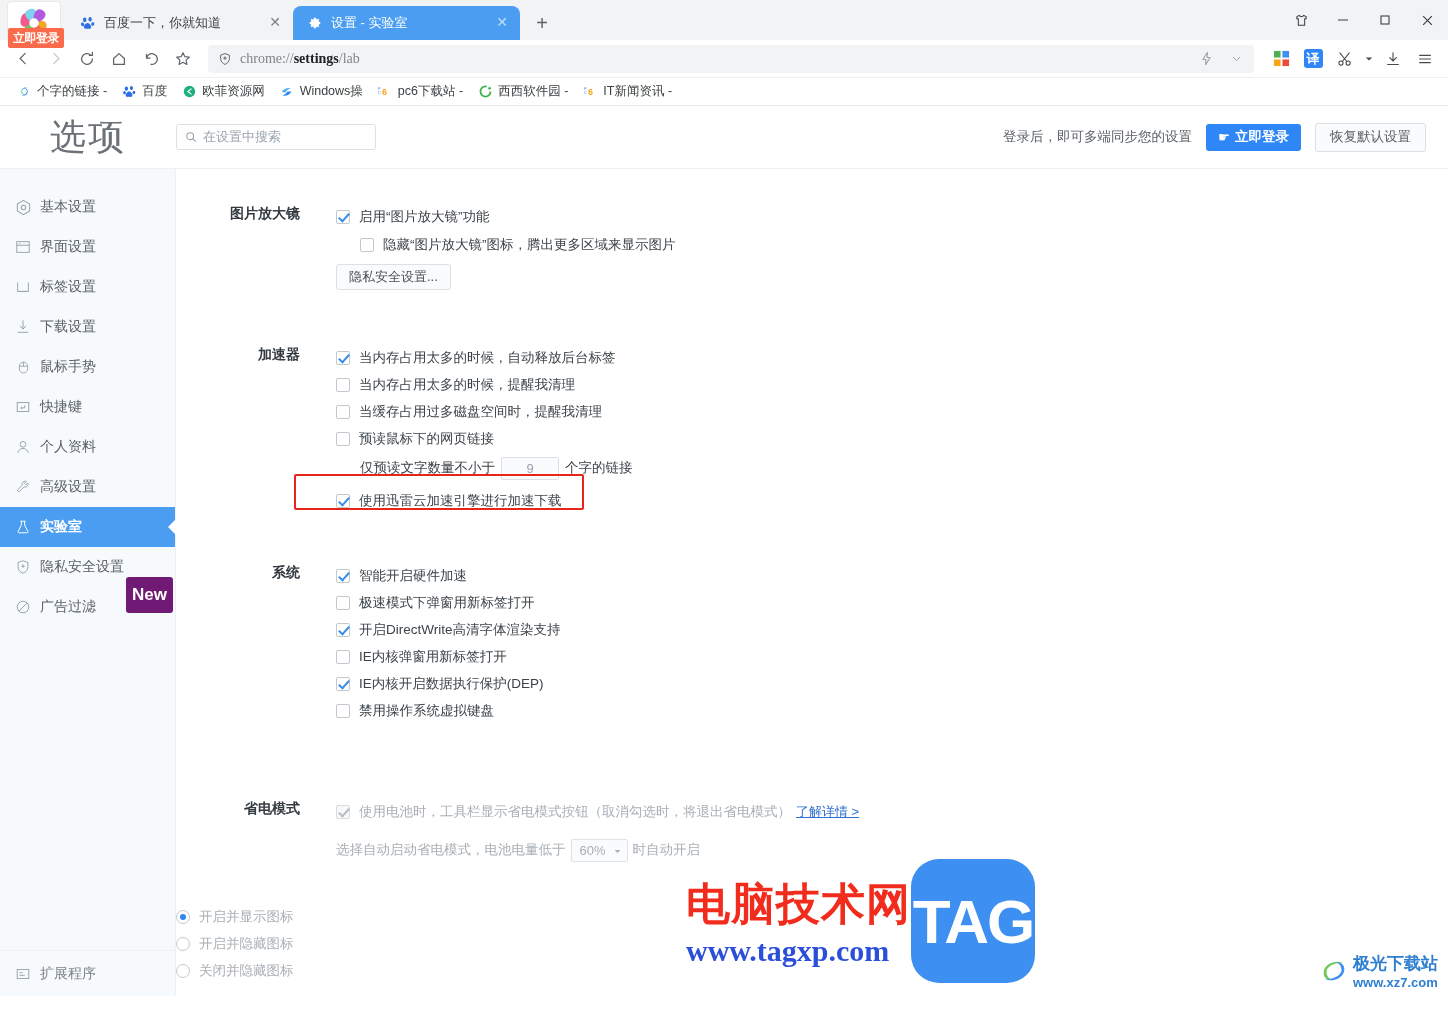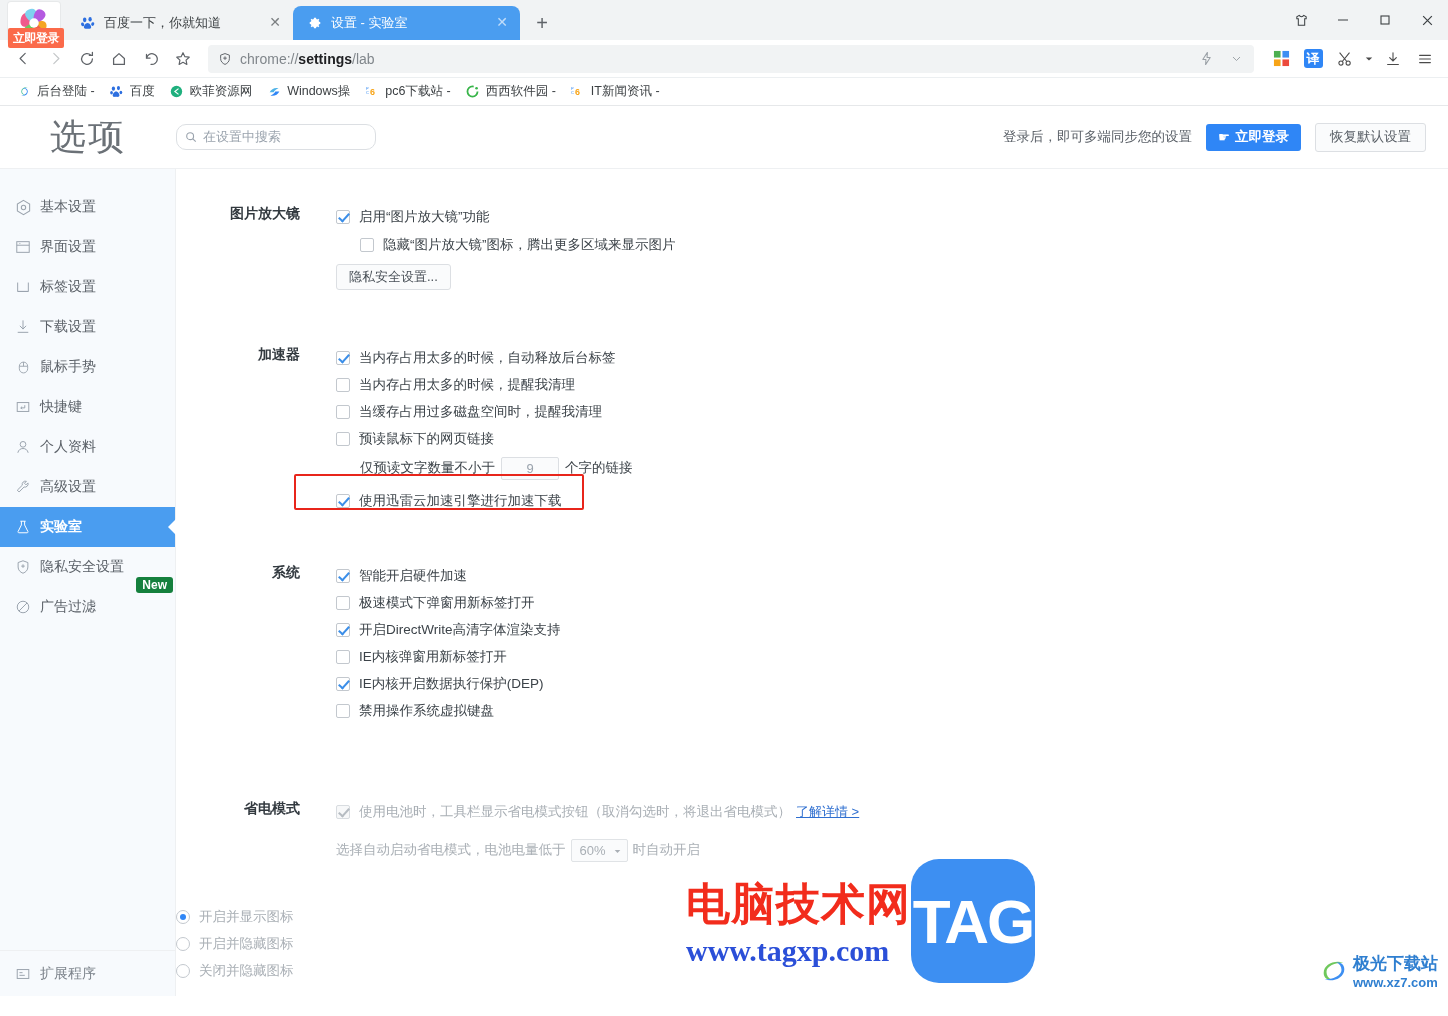--- a/index.html
+++ b/index.html
@@ -58,20 +58,21 @@
   }
   .navbtn {
     width: 30px; height: 30px; display: flex; align-items: center; justify-content: center;
     color: #5f6368; border-radius: 4px; margin-right: 2px;
   }
   .navbtn.disabled { color: #c4c7c9; }
   .omnibox {
     flex: 1; height: 28px; background: #f1f3f4; border-radius: 4px; margin: 0 6px 0 8px;
     display: flex; align-items: center; padding: 0 10px; font-size: 14px; color: #80868b;
     position: relative;
+    font-family: Liberation Serif, serif;
   }
   .omnibox .shield { margin-right: 8px; display:flex; align-items:center; color:#5f6368;}
   .url-strong { color: #202124; font-weight: bold; }
   .omnibox-right {
     position: absolute; right: 0; top: 0; height: 28px; display: flex; align-items: center;
     padding-right: 6px; gap: 6px;
   }
   .ob-icon { width: 24px; height: 24px; display: flex; align-items: center; justify-content: center; color: #9aa0a6; }
   .toolbar-icons { display: flex; align-items: center; gap: 2px; padding-left: 6px; }
   .tbi { width: 30px; height: 30px; display: flex; align-items: center; justify-content: center; border-radius: 4px; color: #4a4a4a; }
@@ -87,21 +88,21 @@
   .bm .bmt { overflow: hidden; text-overflow: clip; }
 
   
   .page { position: relative; height: 890px; background: #fff; }
   .page-header {
     height: 63px; display: flex; align-items: center; border-bottom: 1px solid #eef0f2;
     background: #fff;
   }
   .opt-title { width: 176px; text-align: center; font-size: 36px; color: #6b7177; font-weight: 400; letter-spacing: 2px;}
   .searchbox {
-    width: 200px; height: 26px; border: 1px solid #dcdfe3; border-radius: 10px;
+    width: 200px; height: 26px; border: 1px solid #dcdfe3; border-radius: 3px;
     display: flex; align-items: center; padding: 0 8px; color: #9aa3ad; font-size: 13px;
     background: #fff;
   }
   .searchbox .sico { margin-right: 6px; display:flex; }
   .hdr-right { margin-left: auto; display: flex; align-items: center; padding-right: 22px; gap: 14px; }
   .sync-text { font-size: 13.5px; color: #5b6168; }
   .btn-login {
     background: #2f86f6; color: #fff; height: 27px; border-radius: 3px; padding: 0 12px;
     display: flex; align-items: center; font-size: 13.5px; font-weight: bold; gap: 5px;
   }
@@ -123,22 +124,22 @@
   }
   .side-item .sicon { position: absolute; left: 14px; width: 18px; height: 18px; display:flex; align-items:center; justify-content:center; color:#9aa3ad;}
   .side-item.active { background: #4a9df0; color: #fff; font-weight: bold; }
   .side-item.active .sicon { color: #fff; }
   .side-item.active::after {
     content: ""; position: absolute; right: -1px; top: 50%; transform: translateY(-50%);
     width: 0; height: 0; border-top: 8px solid transparent; border-bottom: 8px solid transparent;
     border-right: 8px solid #fff;
   }
   .new-badge {
-    position: absolute; right: 2px; top: 30px; background: #15803d; color: #fff;
-    font-size: 12px; font-weight: bold; padding: 1px 6px; border-radius: 3px; line-height: 14px;
+    position: absolute; right: 2px; top: 30px; background: #701a75; color: #fff;
+    font-size: 17px; font-weight: bold; padding: 11px 6px; border-radius: 3px; line-height: 14px;
     z-index: 5;
   }
   .side-bottom {
     position: absolute; bottom: 0; left: 0; right: 0; border-top: 1px solid #eef0f2;
   }
   .side-bottom .side-item { height: 45px; color: #7d848c; }
 
   
   .content { flex: 1; position: relative; overflow: hidden; background: #fff; }
   .section { display: flex; }
@@ -365,21 +366,21 @@
 </div>
 
 <div class="bookmarks">
   <div class="bm">
     <span class="bmi">
         <svg width="13" height="13" viewBox="0 0 16 16">
           <path d="M12 3C8 2 4 4 4 8c0 3 3 5 6 4-3 0-5-2-5-4 0-3 4-5 7-5z" fill="#4fc3a1"></path>
           <path d="M4 13c4 1 8-1 8-5 0-3-3-5-6-4 3 0 5 2 5 4 0 3-4 5-7 5z" fill="#2f86f6"></path>
         </svg>
       </span>
-    <span class="bmt">后台登陆 -</span>
+    <span class="bmt">个字的链接 -</span>
   </div>
   <div class="bm">
     <span class="bmi">
         <svg width="13" height="13" viewBox="0 0 16 16">
           <ellipse cx="4.2" cy="4.4" rx="2" ry="2.7" fill="#2d6fe0"></ellipse>
           <ellipse cx="10.4" cy="3.8" rx="1.9" ry="2.6" fill="#2d6fe0"></ellipse>
           <ellipse cx="1.9" cy="9.6" rx="1.7" ry="2.2" fill="#2d6fe0"></ellipse>
           <ellipse cx="13.4" cy="9.2" rx="1.7" ry="2.2" fill="#2d6fe0"></ellipse>
           <path d="M7.5 8 C10 8 12 11.5 11.6 13.2 C11.2 14.9 9.3 14.6 7.5 14.6 C5.7 14.6 3.8 14.9 3.4 13.2 C3 11.5 5 8 7.5 8Z" fill="#2d6fe0"></path>
         </svg>

